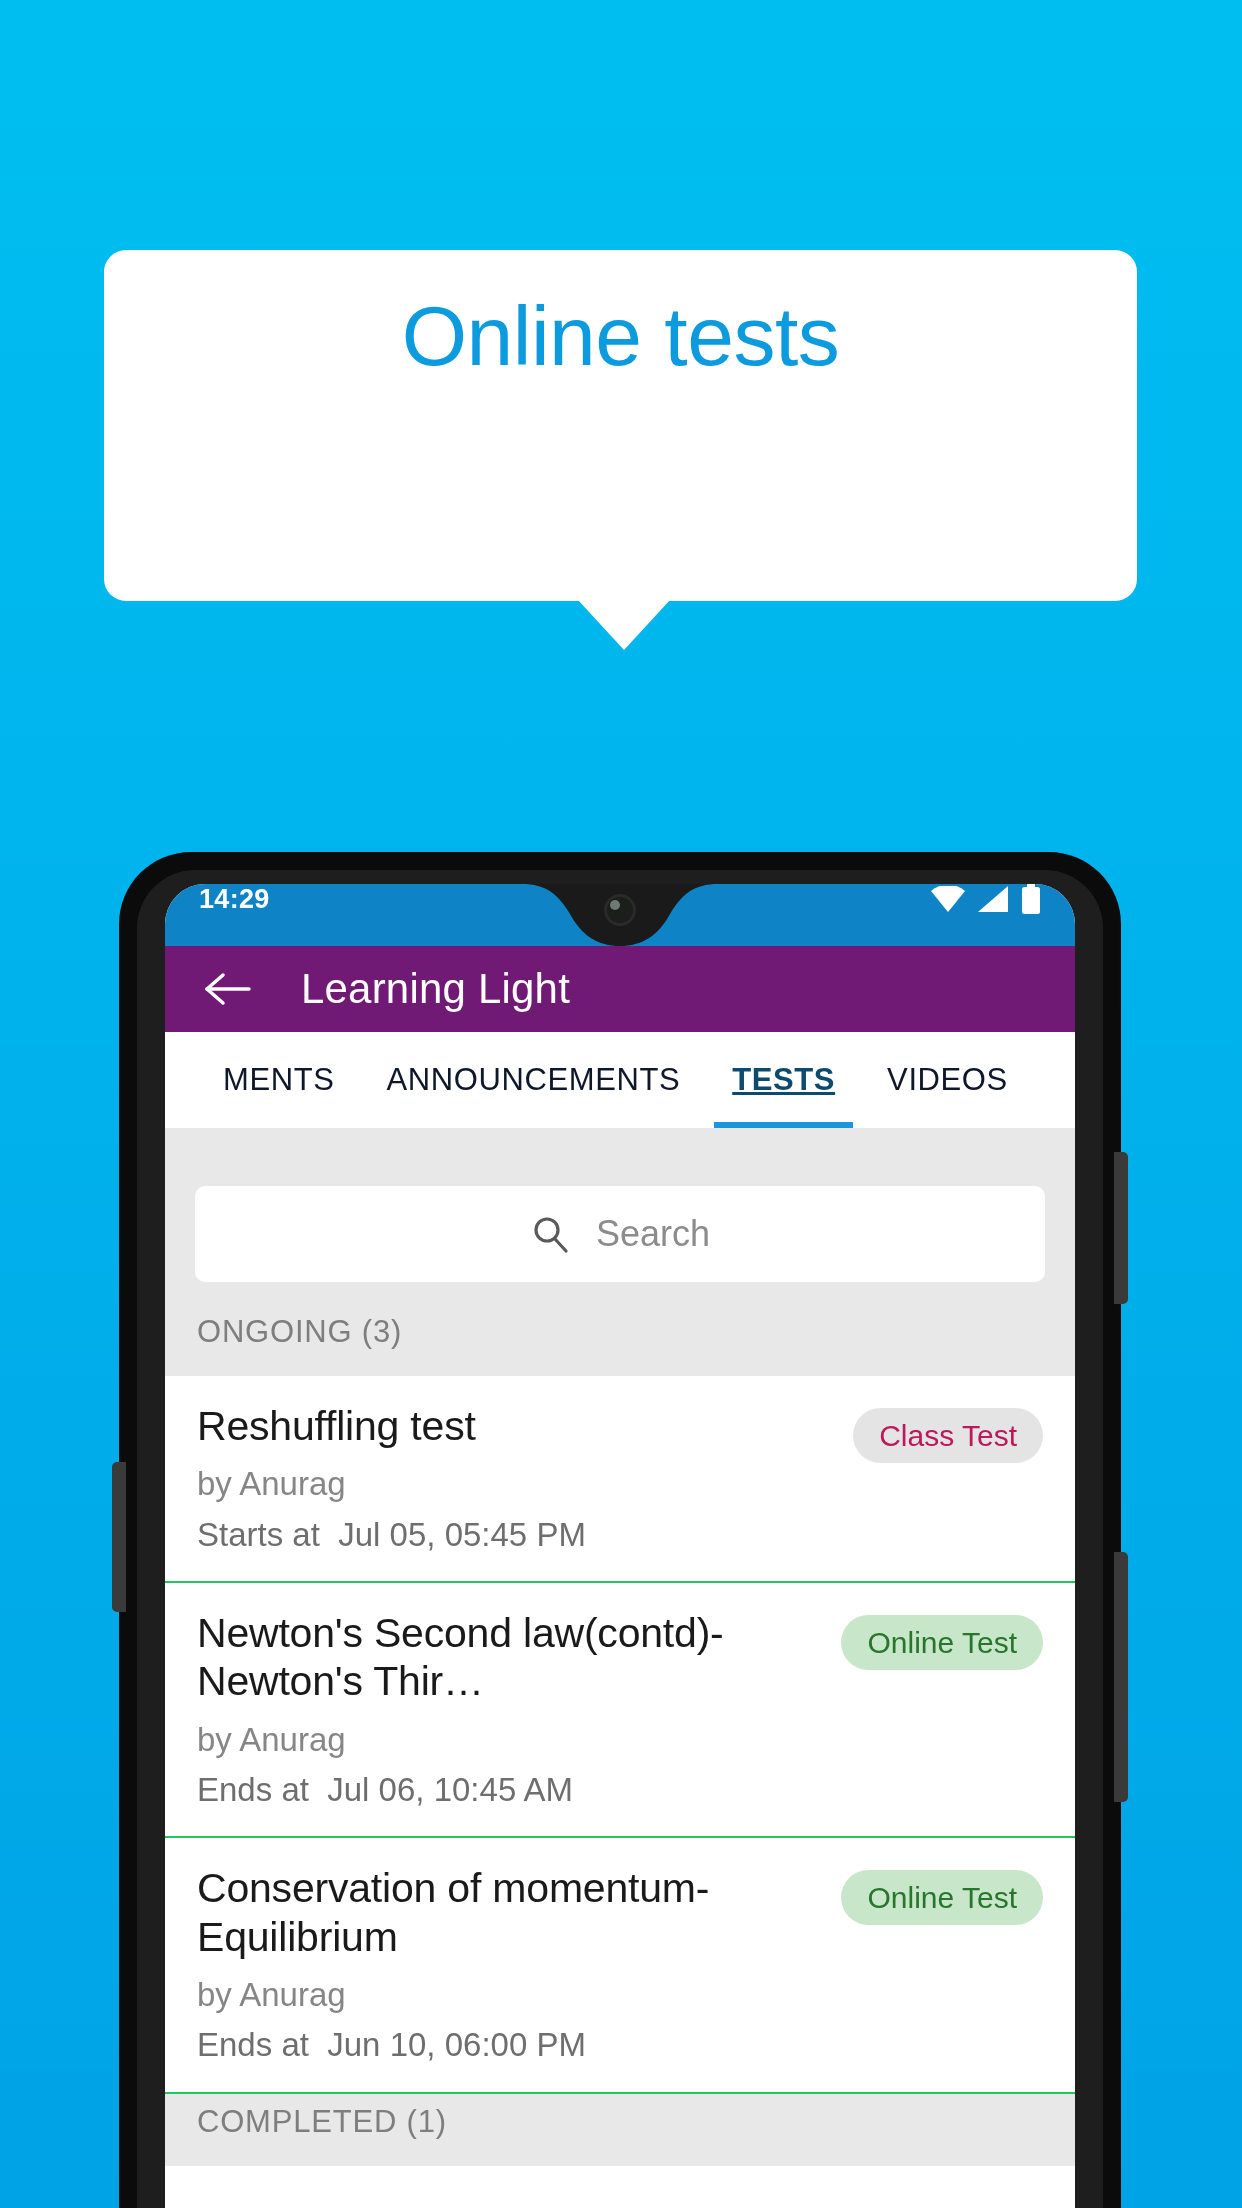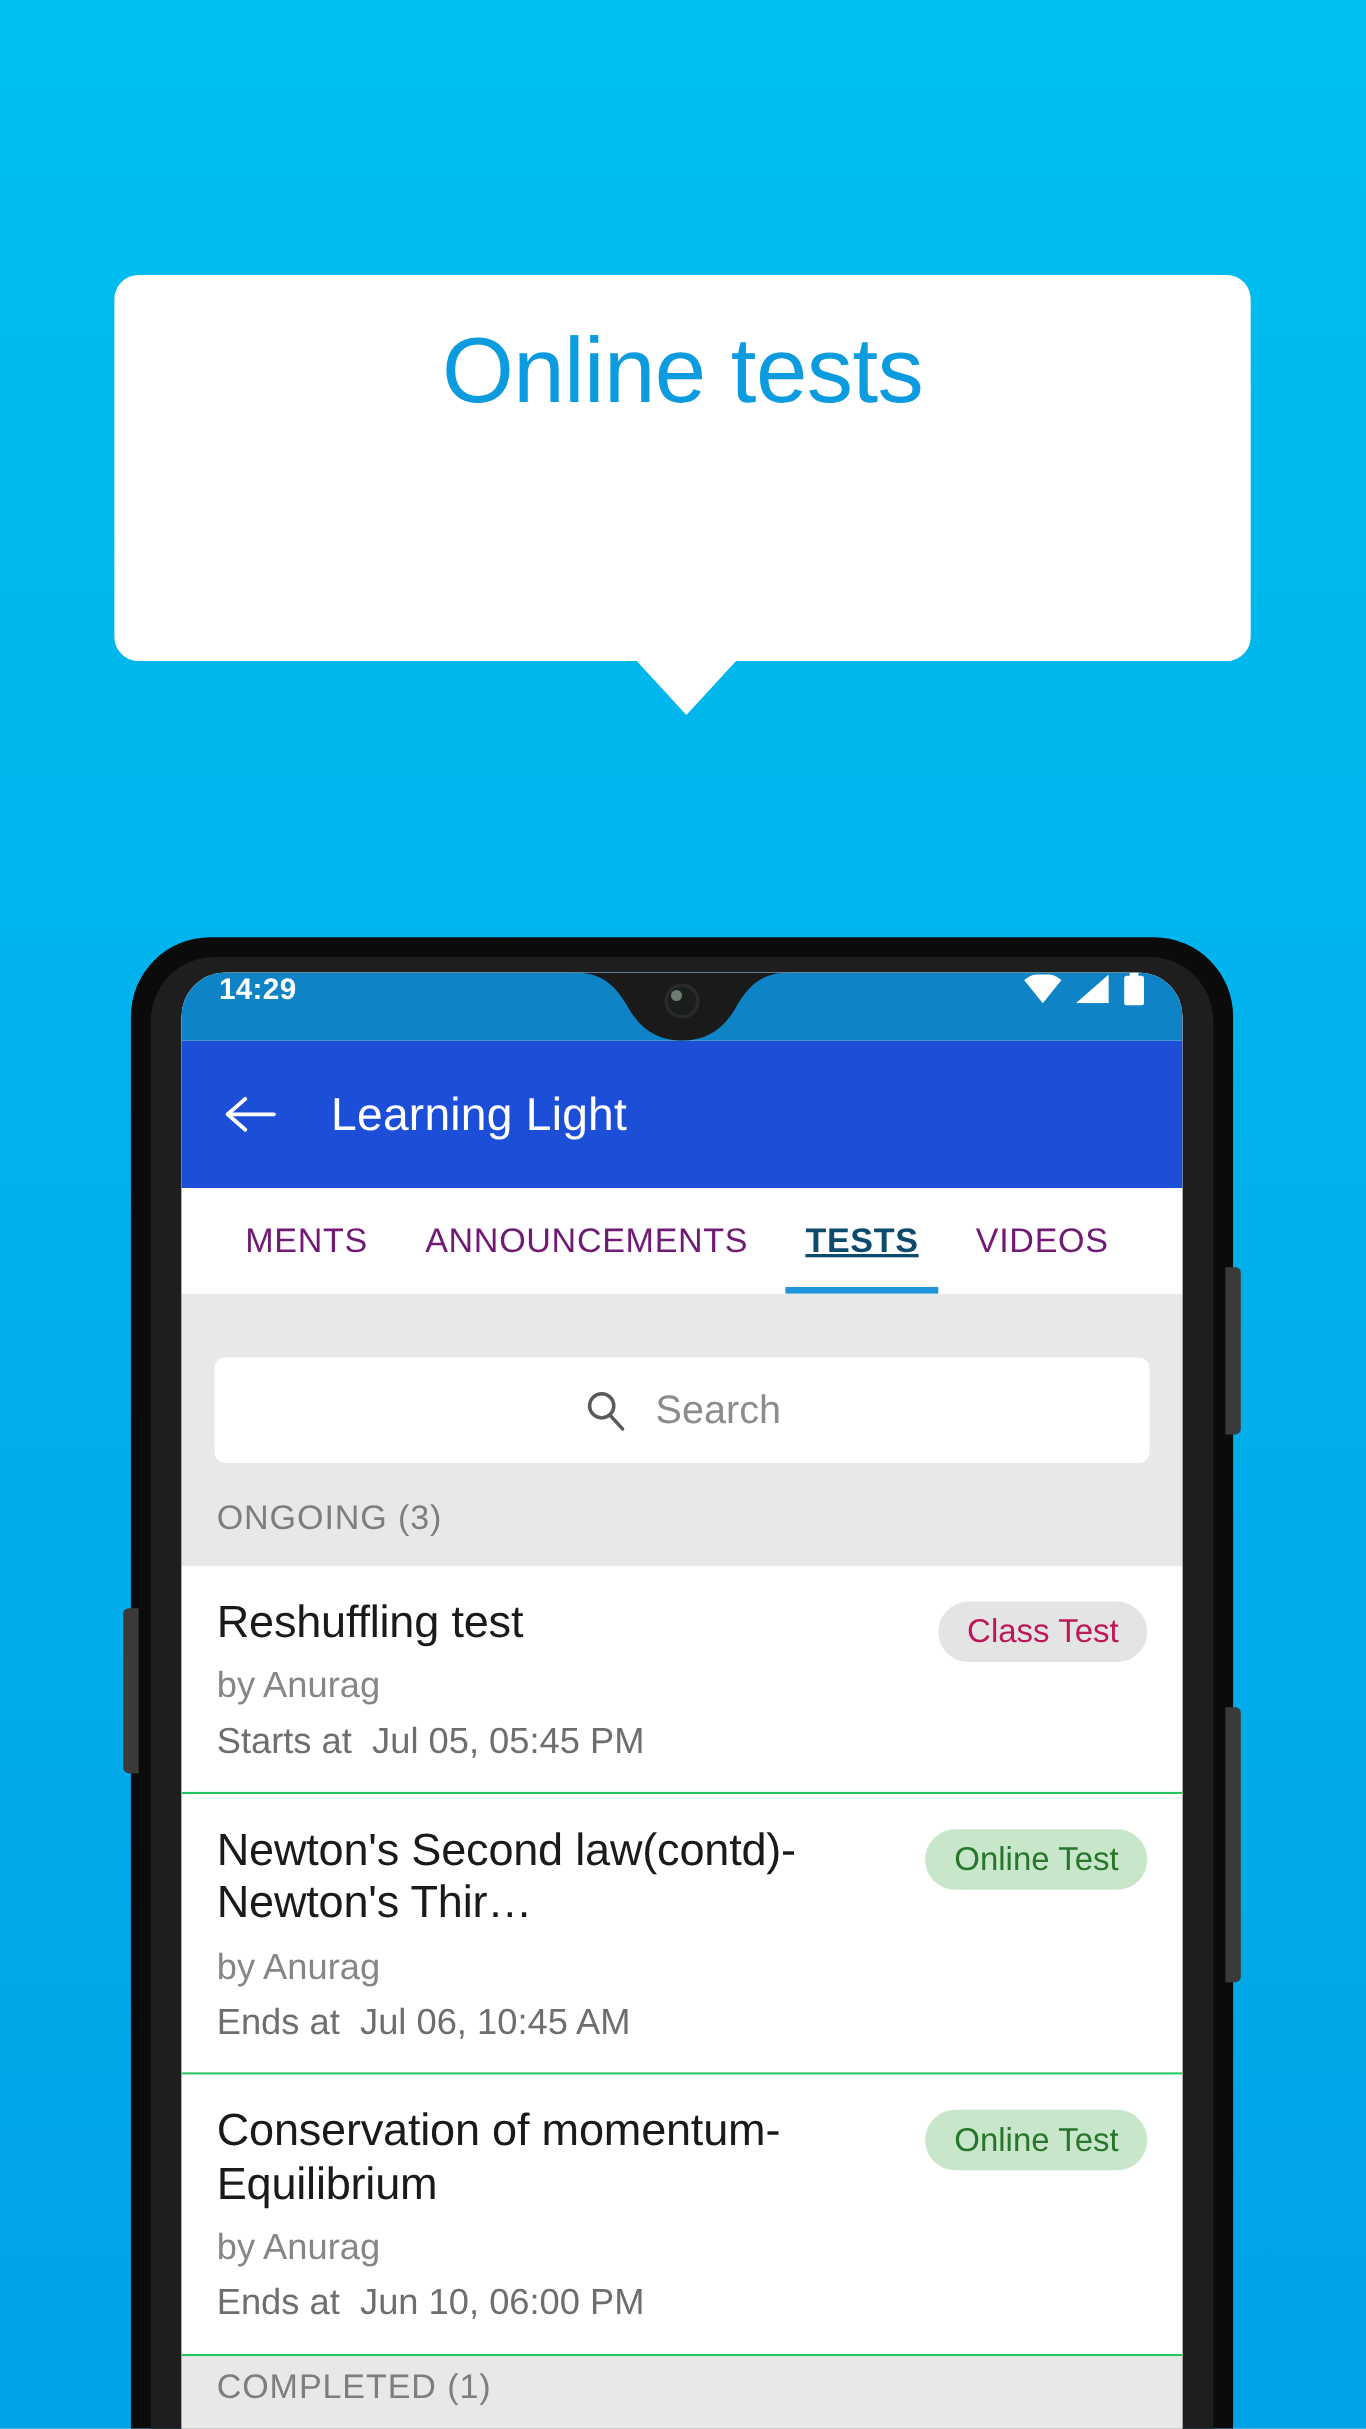--- a/index.html
+++ b/index.html
@@ -100,22 +100,22 @@
     position:absolute;
     left:50%; top:0;
     transform:translateX(-50%);
     width:196px; height:66px;
     pointer-events:none;
   }
   #notch svg { display:block; }
 
   
   #app-bar {
-    height:134px;
-    background:#1d4ed8;
+    height:86px;
+    background:#701a75;
     display:flex;
     align-items:center;
     padding-left:38px;
   }
   #back-arrow { width:50px; height:40px; flex:none; }
   #app-title {
     color:#ffffff;
     font-size:42px;
     font-weight:400;
     margin-left:48px;
@@ -126,21 +126,21 @@
   #tab-bar {
     height:96px;
     background:#ffffff;
     display:flex;
     align-items:center;
     padding-left:32px;
     position:relative;
   }
   .tab {
     font-size:31px;
-    color:#701a75;
+    color:#0f172a;
     letter-spacing:0.6px;
     padding:0 26px;
     white-space:nowrap;
     height:96px;
     display:flex; align-items:center;
     position:relative;
   }
   .tab.active { color:#0c4a6e; font-weight:700;text-decoration:underline; }
   .tab.active::after {
     content:"";

